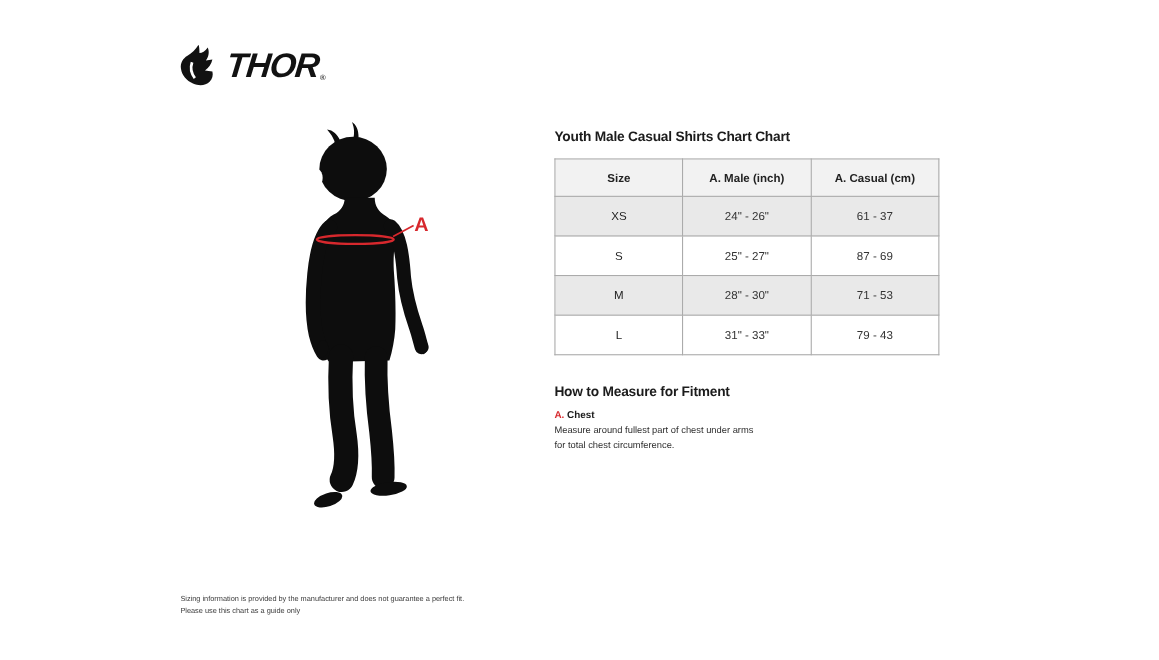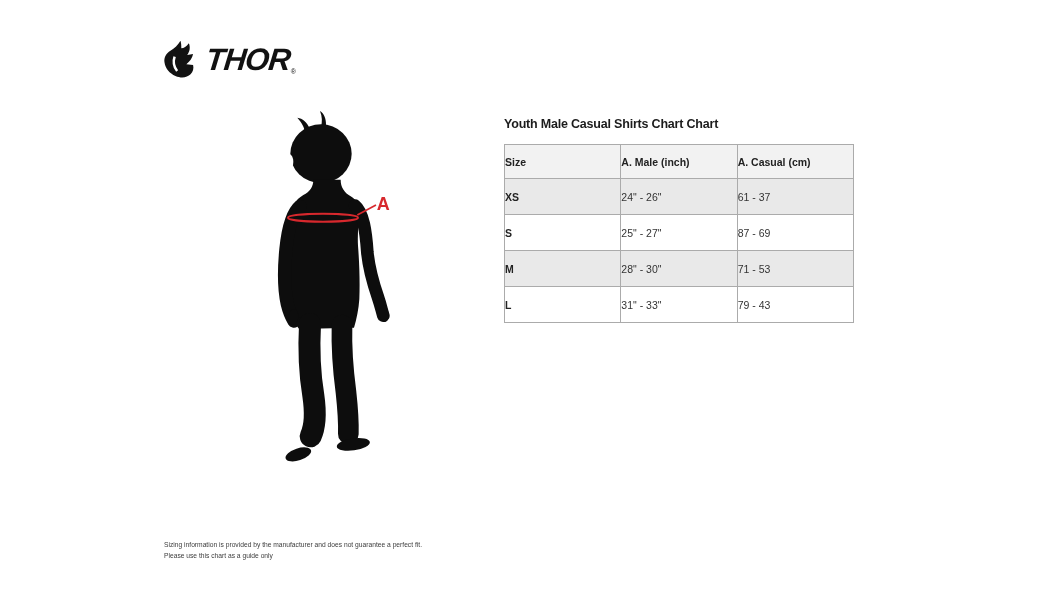--- a/index.html
+++ b/index.html
@@ -31,26 +31,26 @@
   .content { position:absolute; left:504px; top:117px; width:352px; }
   .section-title {
     font-size:12.5px; font-weight:bold; color:#1c1c1c; letter-spacing:-0.2px;
     line-height:14px;
   }
   table.size-table {
     border-collapse:collapse; width:350px; margin-top:13px;
     border:1px solid #999999; table-layout:fixed;
   }
   table.size-table th, table.size-table td {
-    border:1px solid #ababab; text-align:left; vertical-align:middle;
+    border:1px solid #ababab; text-align:center; vertical-align:middle;
     font-size:10.5px;
   }
   table.size-table th { height:34px; font-weight:bold; background:var(--header-bg,#f2f2f2); color:#222; }
   table.size-table td { height:36px; font-weight:normal; color:#333; }
-  table.size-table td.size-col { font-weight:bold; color:#222; }
+  table.size-table td.size-col { font-weight:normal; color:#222; }
   table.size-table tr.stripe td { background:var(--stripe-bg,#e9e9e9); }
 
   .measure-section { margin-top:26px; }
   .measure-item { margin-top:9px; }
   .measure-label { font-size:9px; font-weight:bold; color:#1c1c1c; }
   .measure-key { color:var(--accent,#d7282d); }
   .measure-desc { margin-top:3px; width:182px; font-size:8.5px; line-height:1.5;
     color:#2e2e2e; }
 
   
@@ -145,20 +145,30 @@
             <td>71 - 53</td>
           </tr>
           <tr>
             <td class="size-col">L</td>
             <td>31" - 33"</td>
             <td>79 - 43</td>
           </tr>
         </tbody>
     </table>
 
+    <div class="measure-section">
+      <div class="section-title">How to Measure for Fitment</div>
+      <div class="measure-item">
+        <div class="measure-label">
+          <span class="measure-key">A.</span>
+          <span>Chest</span>
+        </div>
+        <div class="measure-desc">Measure around fullest part of chest under arms for total chest circumference.</div>
+      </div>
+    </div>
   </div>
 
   <div class="footer">
     <div>Sizing information is provided by the manufacturer and does not guarantee a perfect fit.</div>
     <div>Please use this chart as a guide only</div>
   </div>
 
 </div>
 
 </body></html>

